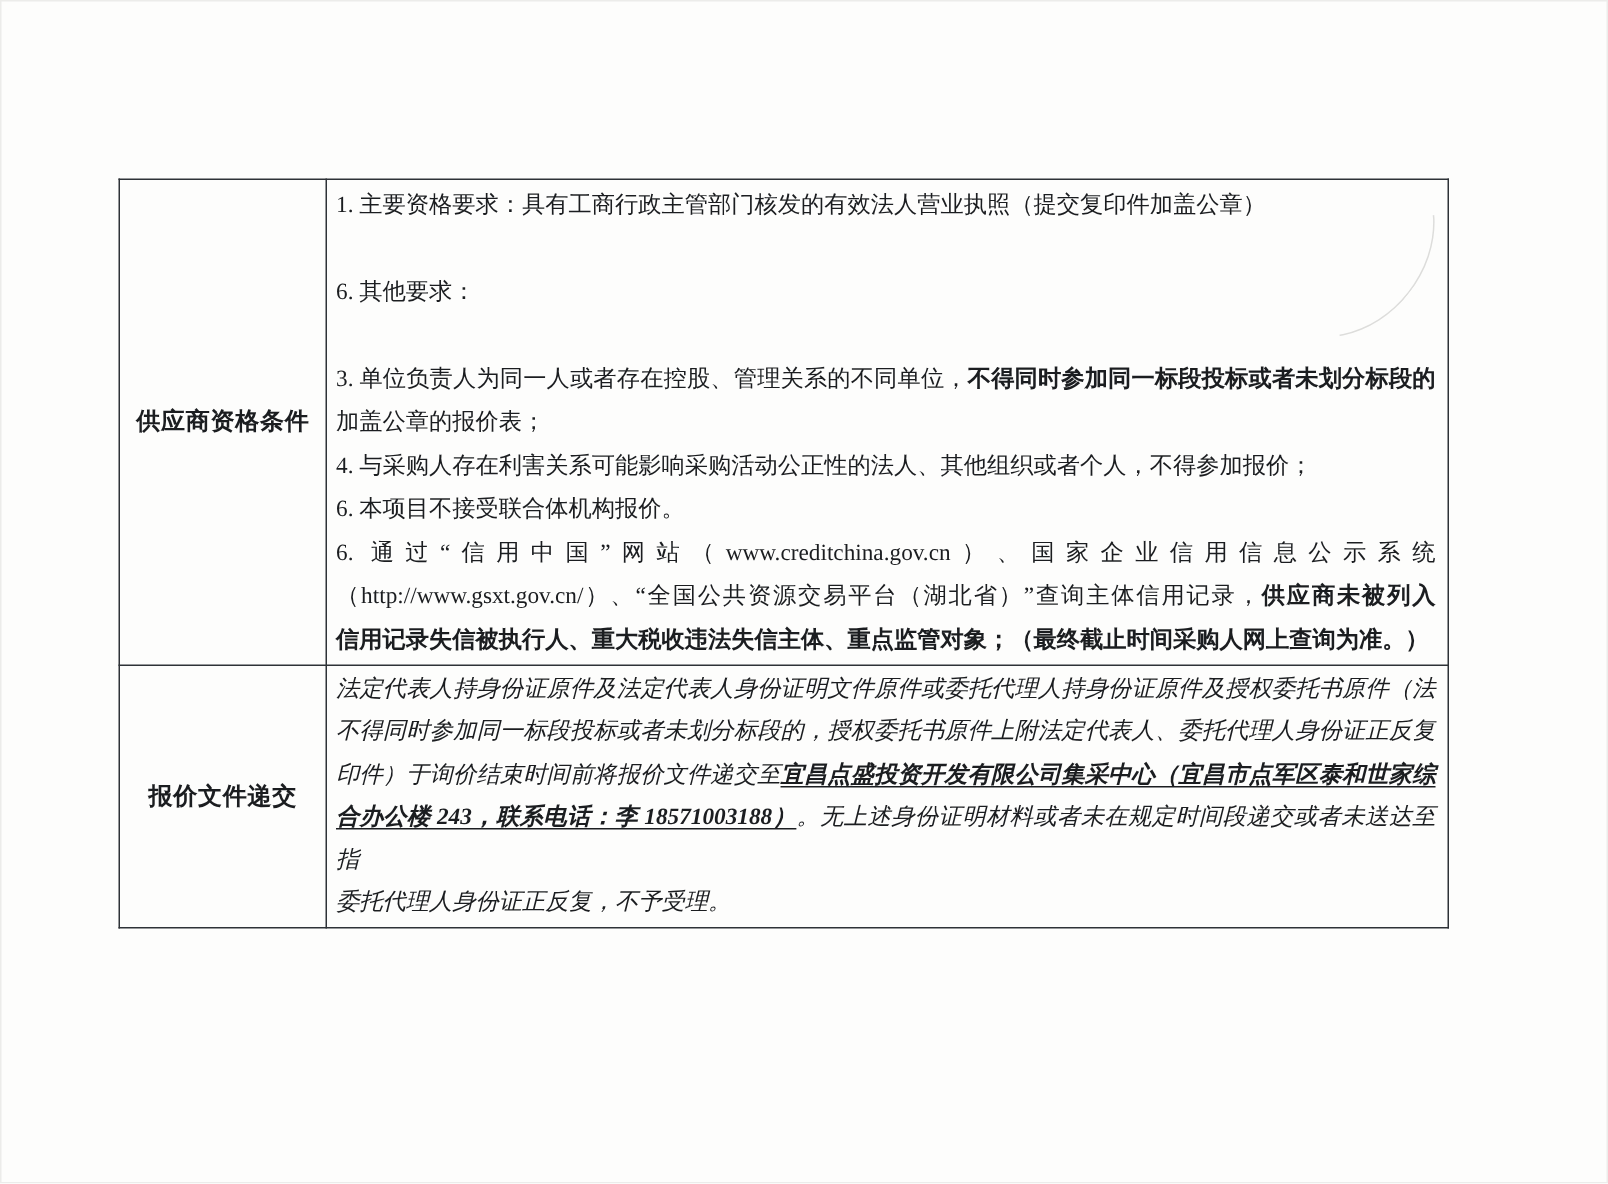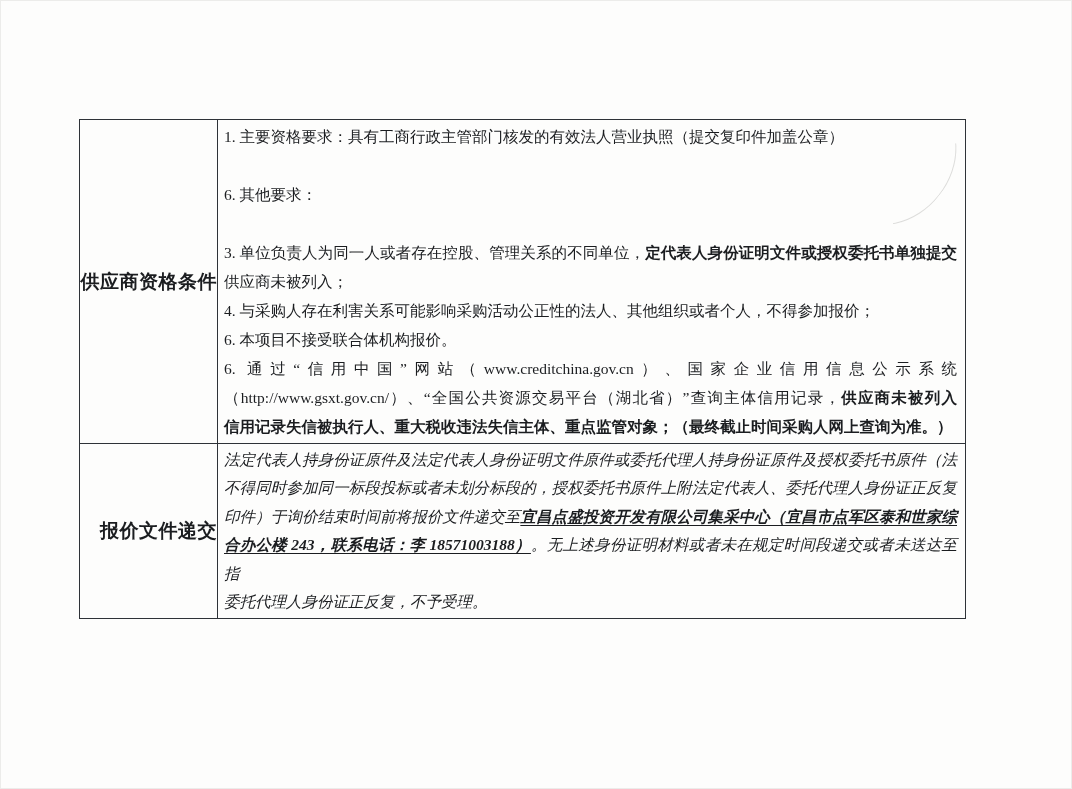--- a/index.html
+++ b/index.html
@@ -31,24 +31,24 @@
     width: 886px;
     border-collapse: collapse;
     table-layout: fixed;
     color: #1b1d20;
   }
   table.req-table td {
     border: 1.7px solid #2e3237;
   }
   td.label-cell {
     width: 138px;
-    text-align: right;
+    text-align: center;
     vertical-align: middle;
     font-weight: bold;
-    font-size: 19px;
+    font-size: 16px;
     letter-spacing: 0.5px;
   }
   td.content-cell {
     width: 748px;
     vertical-align: middle;
     padding: 2px 8px 2px 6px;
   }
   .line {
     font-size: 15.5px;
     line-height: 29px;
@@ -75,22 +75,22 @@
   <div class="scan-artifact"></div>
   <table class="req-table">
     <tbody>
         <tr class="row-0">
           <td class="label-cell">供应商资格条件</td>
           <td class="content-cell">
             <div class="line"><span>1. 主要资格要求：具有工商行政主管部门核发的有效法人营业执照（提交复印件加盖公章）</span></div>
             <div class="line">&nbsp;</div>
             <div class="line"><span>6. 其他要求：</span></div>
             <div class="line">&nbsp;</div>
-            <div class="line spread"><span>3. 单位负责人为同一人或者存在控股、管理关系的不同单位，</span><span class="run-bold">定代表人身份证明文件或授权委托书单独提交</span></div>
-            <div class="line"><span>供应商未被列入；</span></div>
+            <div class="line spread"><span>3. 单位负责人为同一人或者存在控股、管理关系的不同单位，</span><span class="run-bold">不得同时参加同一标段投标或者未划分标段的</span></div>
+            <div class="line"><span>加盖公章的报价表；</span></div>
             <div class="line"><span>4. 与采购人存在利害关系可能影响采购活动公正性的法人、其他组织或者个人，不得参加报价；</span></div>
             <div class="line"><span>6. 本项目不接受联合体机构报价。</span></div>
             <div class="line spread"><span>6. 通过“信用中国”网站（www.creditchina.gov.cn）、国家企业信用信息公示系统</span></div>
             <div class="line spread"><span>（http://www.gsxt.gov.cn/）、“全国公共资源交易平台（湖北省）”查询主体信用记录，</span><span class="run-bold">供应商未被列入</span></div>
             <div class="line"><span class="run-bold">信用记录失信被执行人、重大税收违法失信主体、重点监管对象；（最终截止时间采购人网上查询为准。）</span></div>
           </td>
         </tr>
         <tr class="row-2">
           <td class="label-cell">报价文件递交</td>
           <td class="content-cell">

